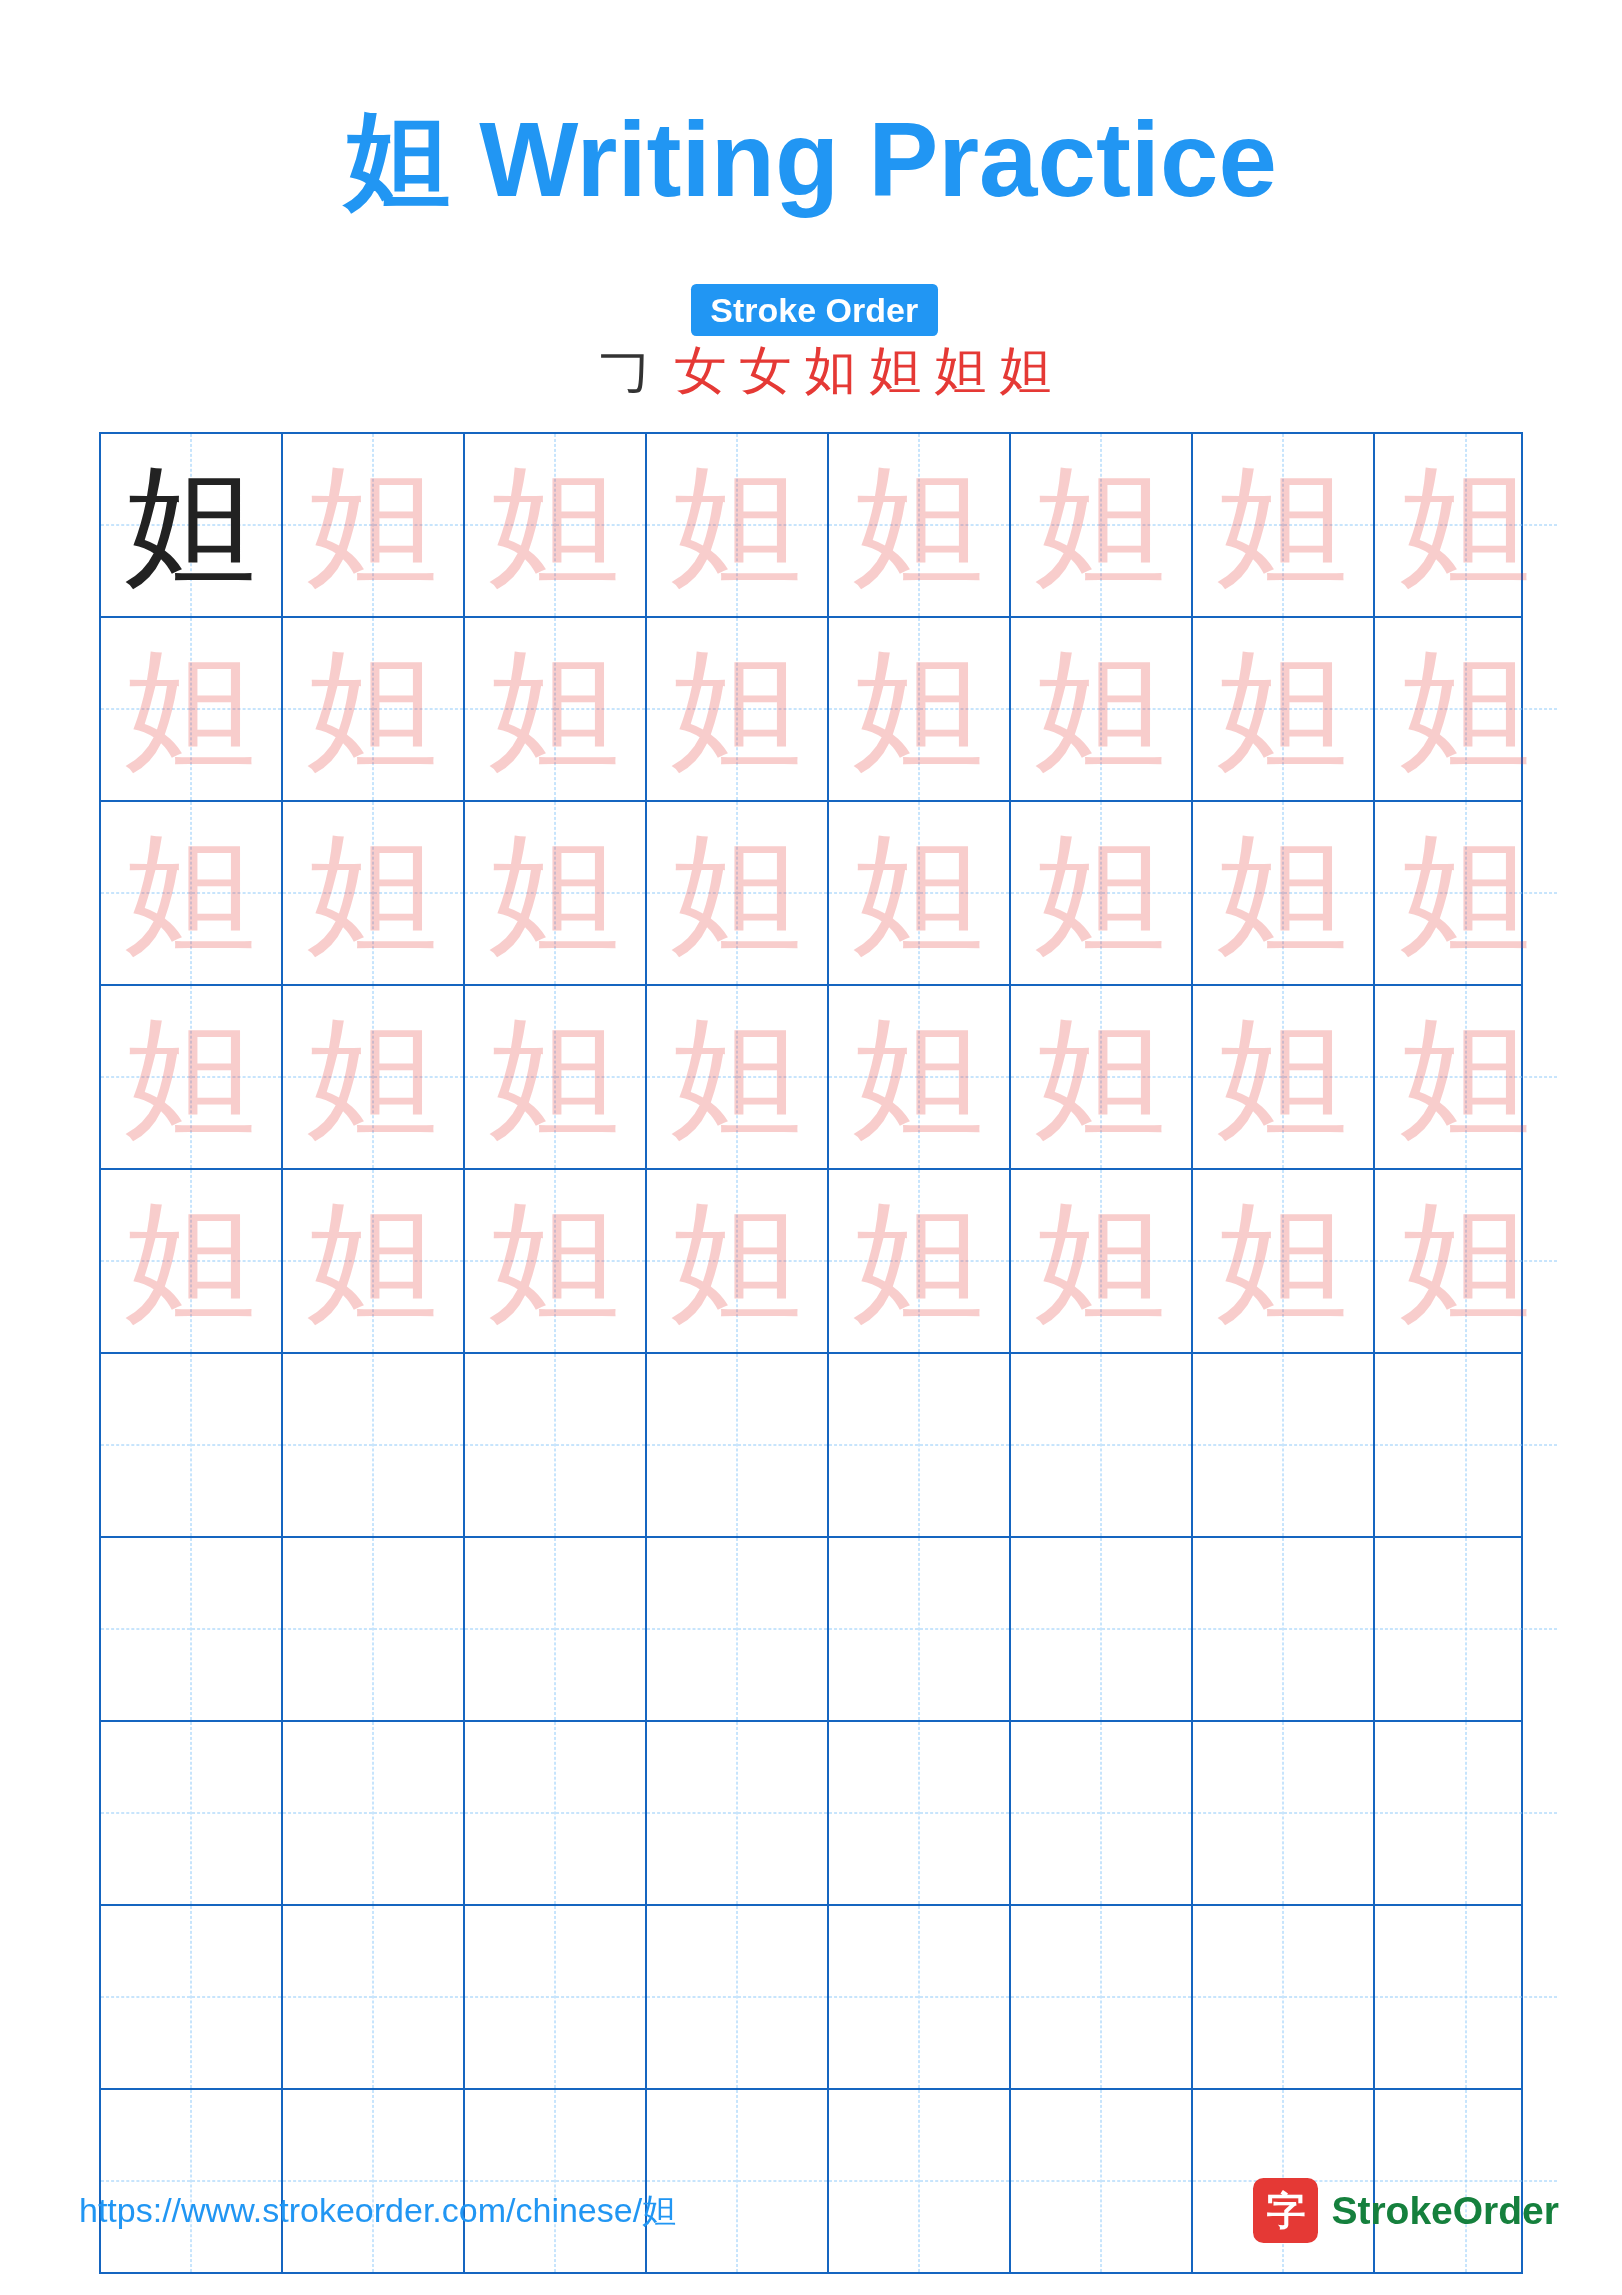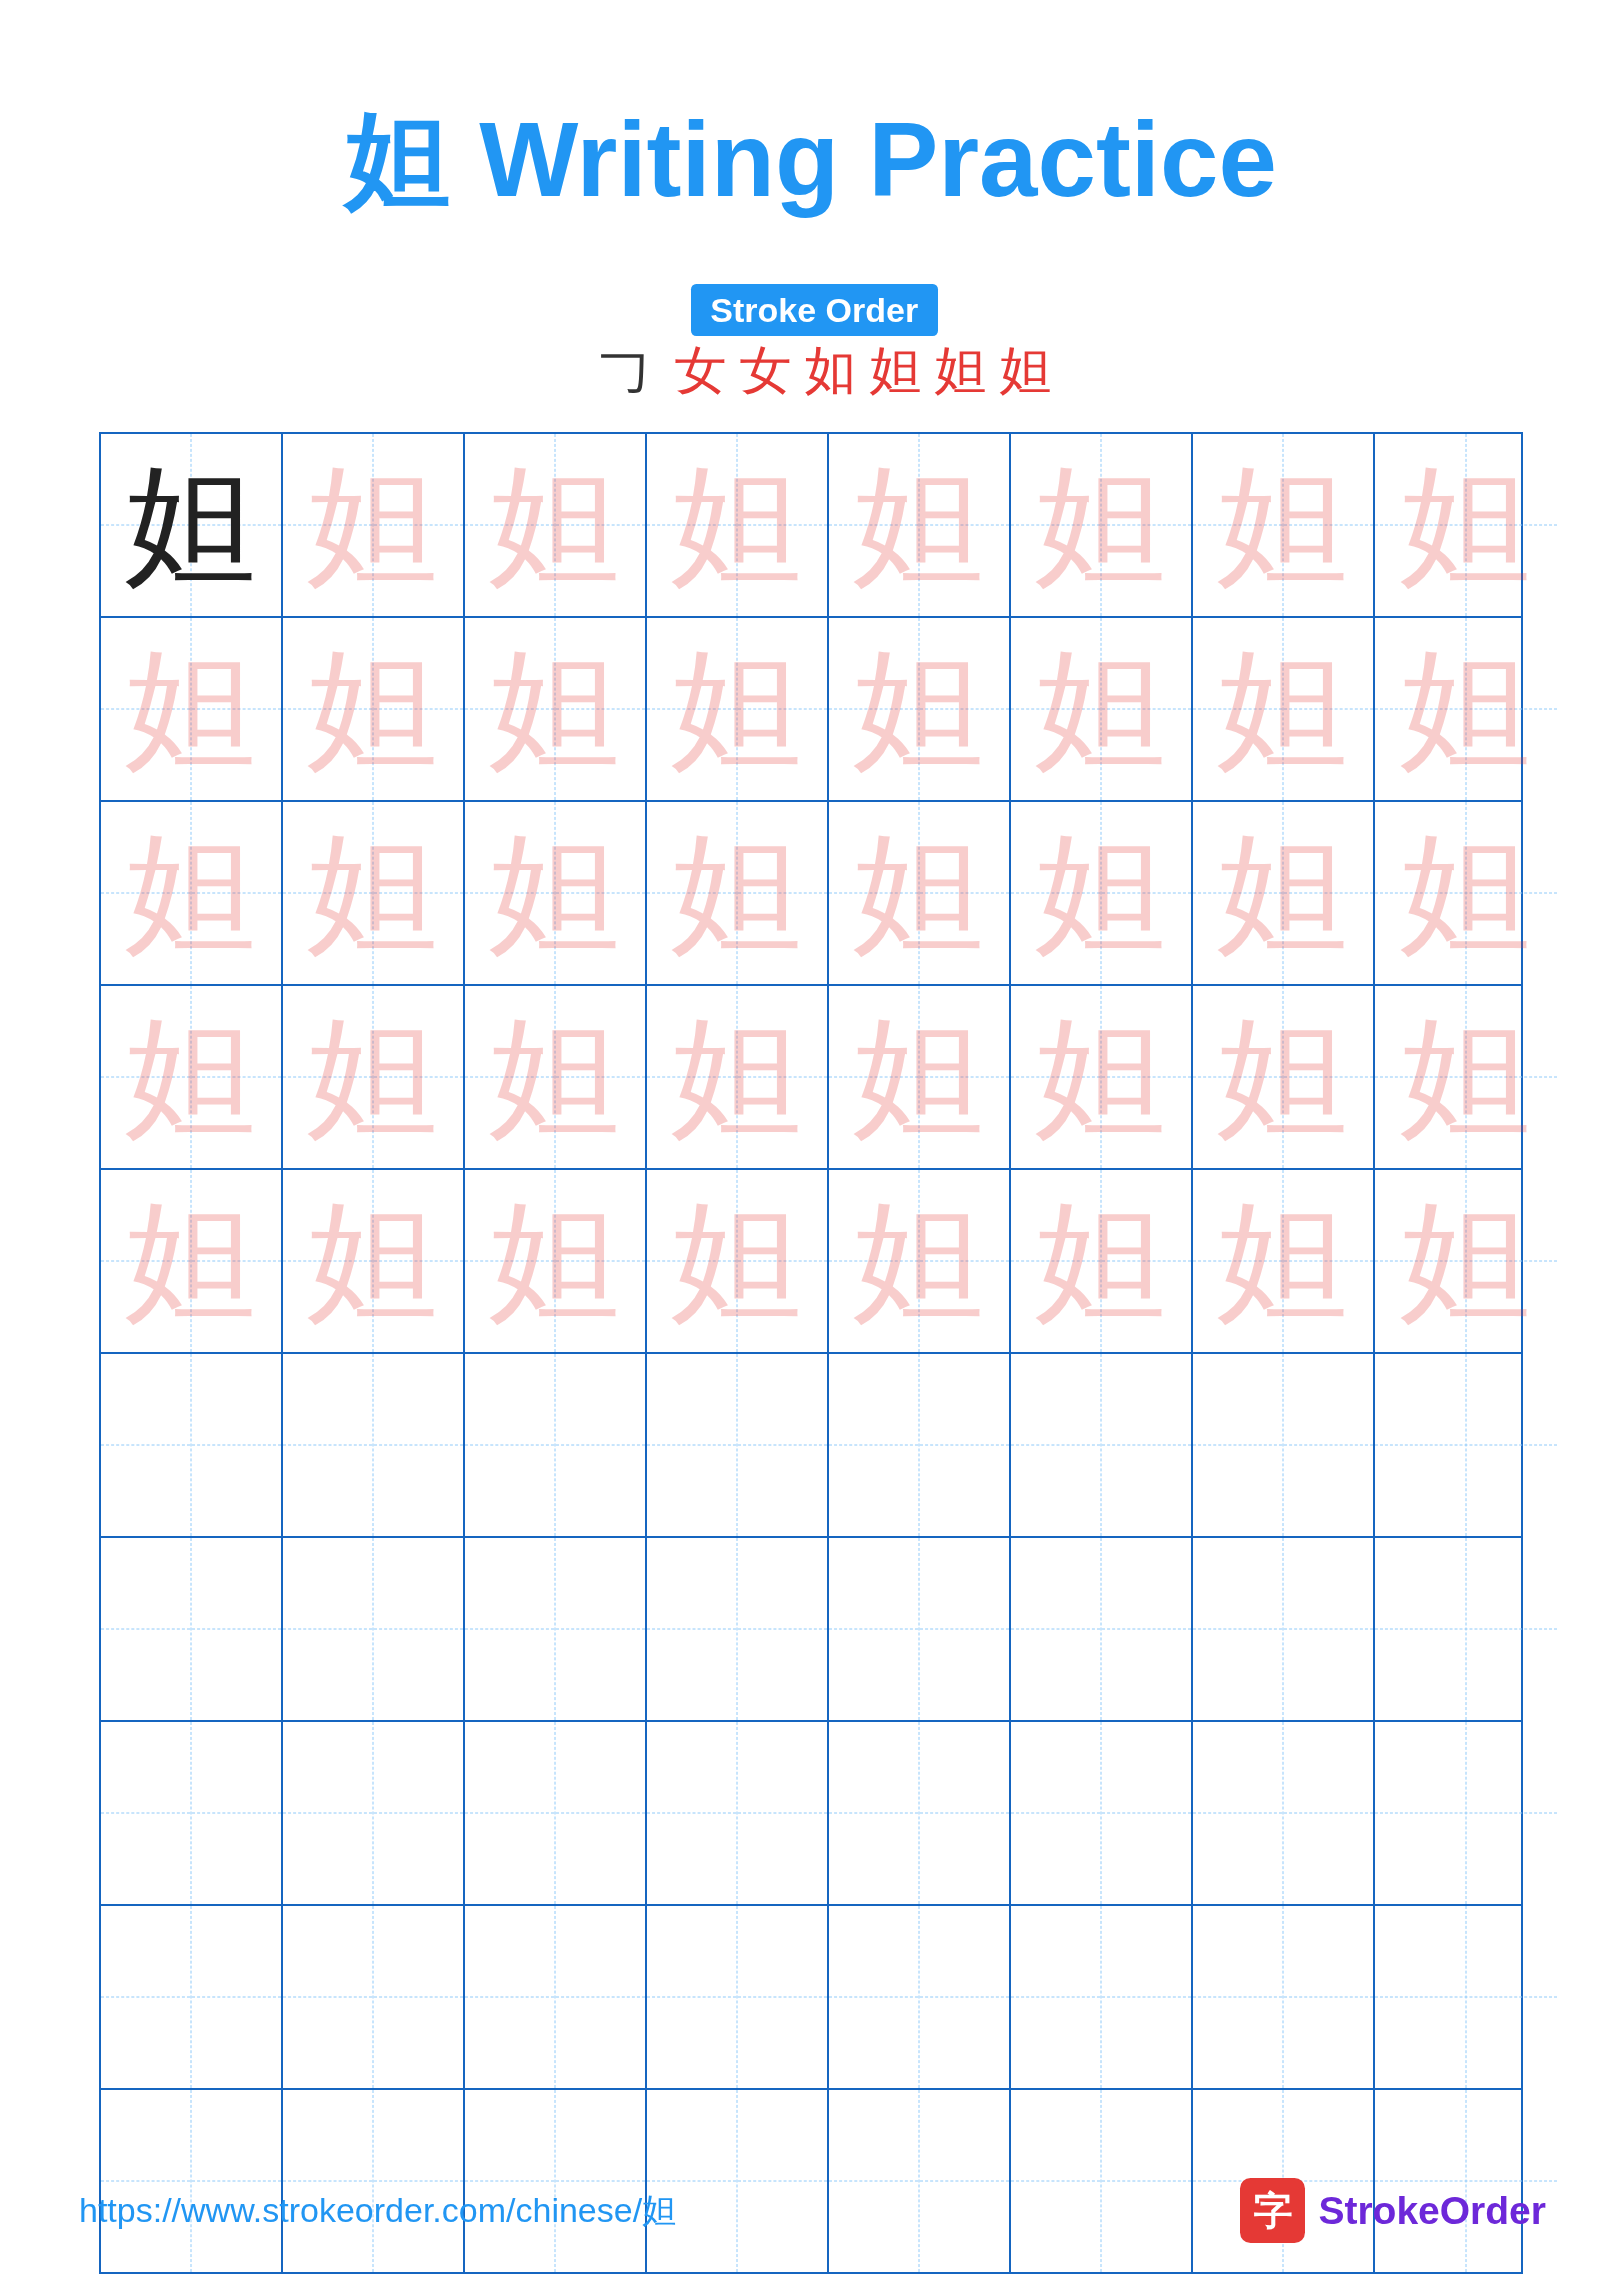--- a/index.html
+++ b/index.html
@@ -131,21 +131,21 @@
     }
     .cell-char.light-red {
       color: rgba(229, 57, 53, 0.25);
     }
 
     
     .footer {
       position: absolute;
       bottom: 52px;
       left: 79px;
-      right: 76px;
+      right: 63px;
       display: flex;
       align-items: center;
       justify-content: space-between;
     }
     .footer-url {
       font-size: 34px;
       color: #2196F3;
       font-family: sans-serif;
     }
     .footer-brand {
@@ -162,21 +162,21 @@
       align-items: center;
       justify-content: center;
       font-size: 39px;
       color: #fff;
       font-family: serif;
       font-weight: bold;
     }
     .footer-brand-text {
       font-size: 39px;
       font-weight: bold;
-      color: #6d28d9;
+      color: #15803d;
       font-family: sans-serif;
     }
   </style>
 </head>
 <body>
 
 <div class="page">
 
   <div class="title">
     <span class="title-text">妲 Writing Practice</span>

